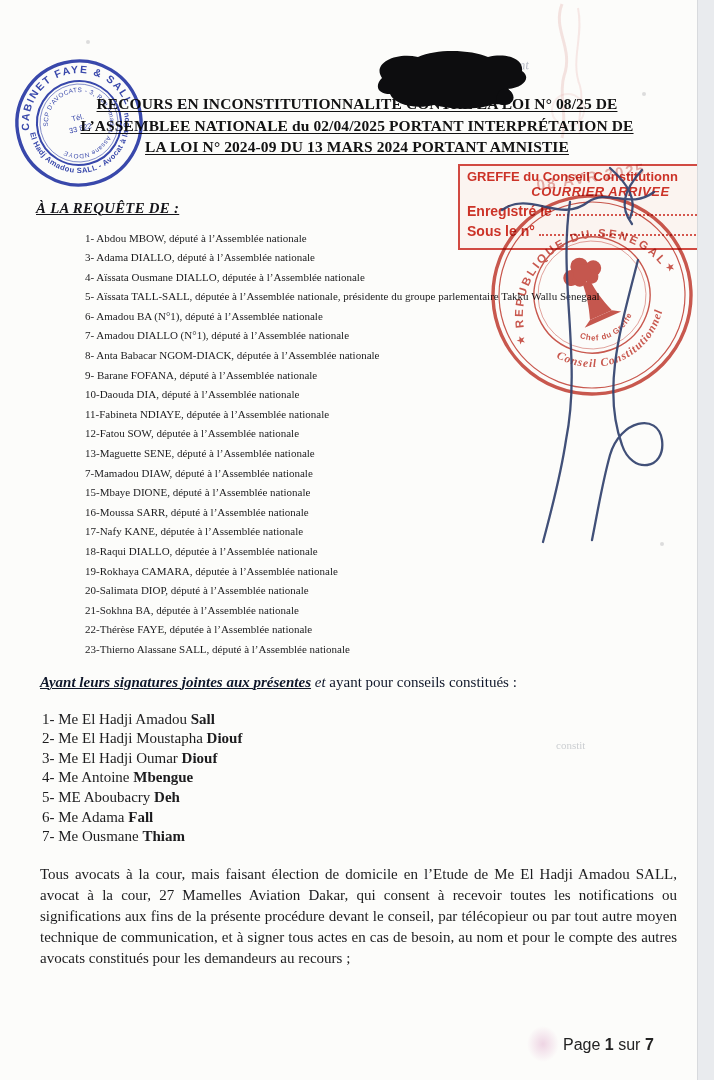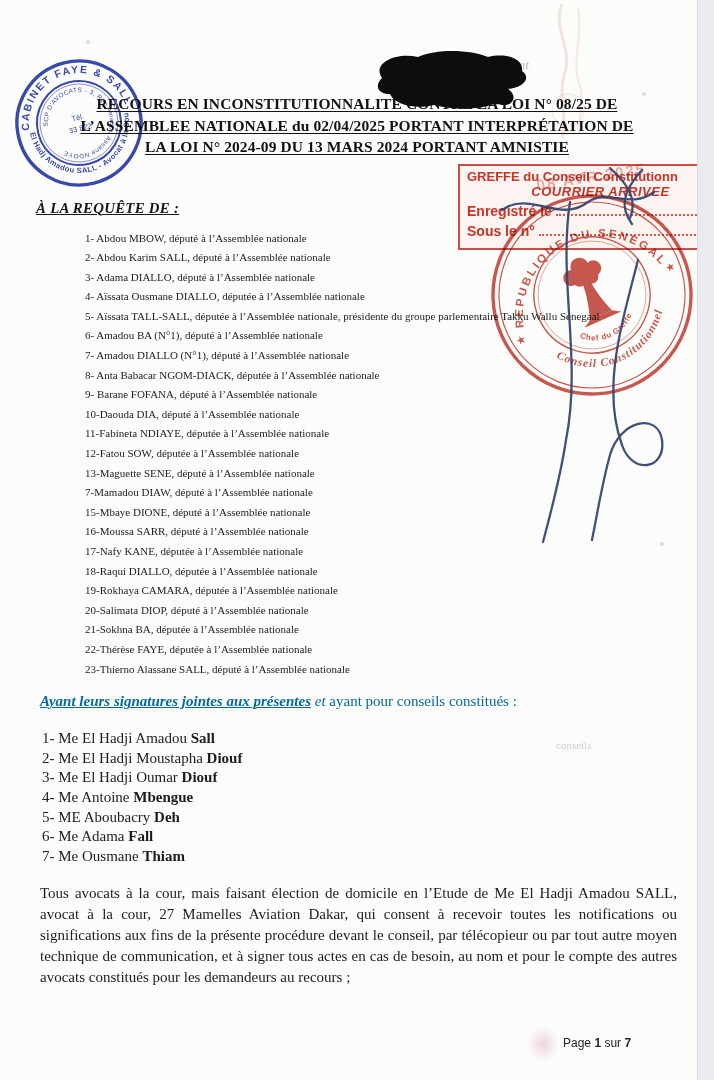--- a/index.html
+++ b/index.html
@@ -10,31 +10,31 @@
   
   .title{position:relative;z-index:2;margin:93px 30px 0;text-align:center;
          font-weight:bold;font-size:15.5px;line-height:21.5px;letter-spacing:.1px;color:#121212;}
   .title span{display:inline;text-decoration:underline;text-decoration-thickness:1.4px;text-underline-offset:2px;}
   
   .request{position:relative;z-index:2;margin:42px 0 0 36px;font-size:14.8px;font-weight:bold;font-style:italic;
            text-decoration:underline;text-decoration-thickness:1.3px;letter-spacing:.3px;color:#15151a;}
   ol.deputies{position:relative;z-index:2;list-style:none;margin:12px 0 0 85px;padding:0;width:578px;
            font-size:11px;line-height:19.6px;}
   ol.deputies li{padding-left:28px;text-indent:-28px;text-align:justify;}
-  .sig-head{position:relative;z-index:2;margin:14px 0 0 40px;font-size:15px;color:#0369a1;}
+  .sig-head{position:relative;z-index:2;margin:14px 0 0 40px;font-size:15px;color:#0f172a;}
   .sig-head .lead{font-weight:bold;font-style:italic;text-decoration:underline;text-decoration-thickness:1.3px;}
   .sig-head .mid{font-style:italic;}
   ol.lawyers{position:relative;z-index:2;list-style:none;margin:19px 0 0 42px;padding:0;
            font-size:15px;line-height:19.6px;font-family:Liberation Serif, serif;}
   ol.lawyers strong{font-weight:bold;}
   .body-par{position:relative;z-index:2;margin:17px 0 0 40px;width:637px;text-align:justify;
            font-size:15px;line-height:21px;}
   
   .footer{position:absolute;left:563px;top:1036px;z-index:3;
-          font-family:"Liberation Sans","DejaVu Sans",sans-serif;font-size:12px;color:#232323;}
+          font-family:"Liberation Sans","DejaVu Sans",sans-serif;font-size:16px;color:#232323;}
   .footer b{font-weight:bold;}
   
   .blue-stamp{position:absolute;left:2px;top:46px;width:154px;height:154px;z-index:4;
           transform:rotate(-14deg);mix-blend-mode:multiply;opacity:.92;}
   .greffe-box{position:absolute;left:458px;top:152px;width:285px;height:86px;z-index:3;
           border:2.2px solid rgba(205,45,35,.85);background:rgba(240,90,60,.05);
           font-family:"Liberation Sans","DejaVu Sans",sans-serif;color:#cf3328;
           padding:3px 7px;box-sizing:border-box;mix-blend-mode:multiply;overflow:hidden;margin-top:12px;}
   .greffe-box .l1{font-size:13px;font-weight:bold;white-space:nowrap;}
   .greffe-box .l2{font-size:13px;font-weight:bold;font-style:italic;text-align:center;letter-spacing:.5px;}
@@ -55,21 +55,21 @@
   .pink-smudge{position:absolute;left:527px;top:1026px;width:32px;height:36px;z-index:1;
           background:radial-gradient(closest-side,rgba(205,120,175,.30),rgba(205,120,175,0));}
   .speck{position:absolute;width:4px;height:4px;border-radius:50%;background:rgba(110,110,115,.22);z-index:1;}
 </style>
 </head>
 <body>
 
 <div class="page">
 
   <div class="bleed-president">ésident</div>
-  <div class="bleed-frag">conseils</div>
+  <div class="bleed-frag">constit</div>
   <svg class="pink-bleed" viewBox="0 0 80 150">
     <path d="M40 4 C 30 30 52 48 42 76 C 36 96 46 116 40 138" fill="none" stroke="#d98a86" stroke-width="3" opacity=".28"></path>
     <path d="M56 8 C 62 36 48 60 58 86 C 63 102 54 120 58 134" fill="none" stroke="#d98a86" stroke-width="2" opacity=".22"></path>
     <circle cx="46" cy="110" r="16" fill="none" stroke="#d98a86" stroke-width="2" opacity=".18"></circle>
   </svg>
   <div class="speck" style="left:86px;top:40px;"></div>
   <div class="speck" style="left:642px;top:92px;"></div>
   <div class="speck" style="left:660px;top:542px;"></div>
   <div class="speck" style="left:622px;top:938px;"></div>
   <div class="pink-smudge"></div>
@@ -164,21 +164,20 @@
       <path d="M 140 28 C 158 44, 168 60, 160 78"></path>
       <path d="M 172 30 C 152 52, 150 68, 162 84"></path>
     </g>
   </svg>
 
   <div class="request">À LA REQUÊTE DE :</div>
 
   <ol class="deputies">
 
   <li><span>1- Abdou MBOW, député à l’Assemblée nationale</span></li>
-      <li><span>2- Abdou Karim SALL, député à l’Assemblée nationale</span></li>
       <li><span>3- Adama DIALLO, député à l’Assemblée nationale</span></li>
       <li><span>4- Aïssata Ousmane DIALLO, députée à l’Assemblée nationale</span></li>
       <li><span>5- Aïssata TALL-SALL, députée à l’Assemblée nationale, présidente du groupe parlementaire Takku Wallu Senegaal</span></li>
       <li><span>6- Amadou BA (N°1), député à l’Assemblée nationale</span></li>
       <li><span>7- Amadou DIALLO (N°1), député à l’Assemblée nationale</span></li>
       <li><span>8- Anta Babacar NGOM-DIACK, députée à l’Assemblée nationale</span></li>
       <li><span>9- Barane FOFANA, député à l’Assemblée nationale</span></li>
       <li><span>10-Daouda DIA, député à l’Assemblée nationale</span></li>
       <li><span>11-Fabineta NDIAYE, députée à l’Assemblée nationale</span></li>
       <li><span>12-Fatou SOW, députée à l’Assemblée nationale</span></li>

